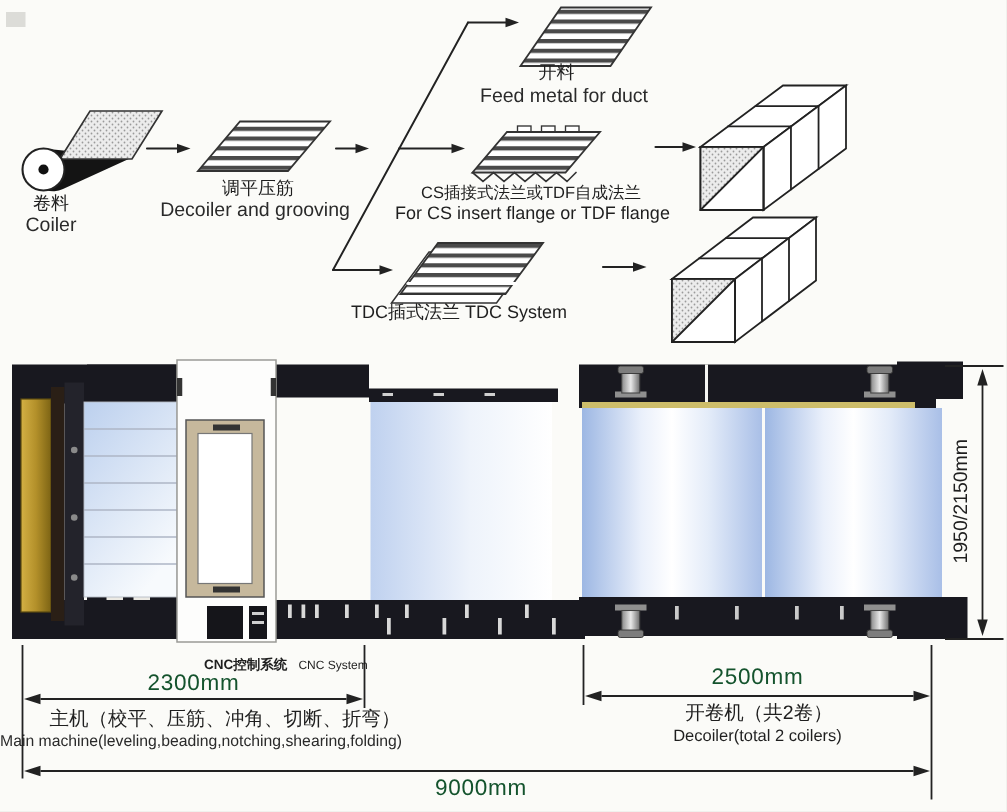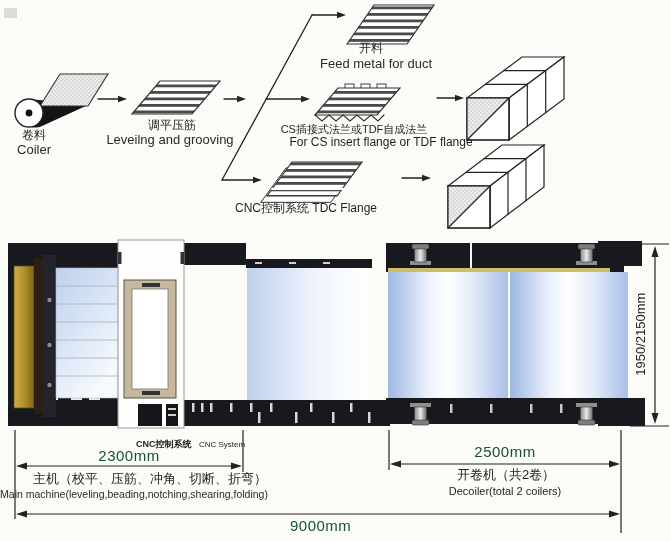--- a/index.html
+++ b/index.html
@@ -296,29 +296,29 @@
       <polygon points="655,246 651.5,257 658.5,257" fill="#222" stroke="none"></polygon>
       <polygon points="655,424 651.5,413 658.5,413" fill="#222" stroke="none"></polygon>
     </g>
   </g>
 </svg>
 
 <div class="lbl ctr flow-zh zh" style="left:34px;top:129px;text-align:right;">卷料</div>
 <div class="lbl ctr flow-en" style="left:34px;top:143px;">Coiler</div>
 
 <div class="lbl ctr flow-zh zh" style="left:172px;top:119px;">调平压筋</div>
-<div class="lbl ctr flow-en" style="left:170px;top:133px;">Leveilng and grooving</div>
+<div class="lbl ctr flow-en" style="left:170px;top:133px;">Decoiler and grooving</div>
 
 <div class="lbl ctr flow-zh zh" style="left:371px;top:42px;">开料</div>
 <div class="lbl ctr flow-en" style="left:376px;top:57px;text-align:center;">Feed metal for duct</div>
 
 <div class="lbl ctr zh" style="left:354px;top:123px;font-size:11px;">CS插接式法兰或TDF自成法兰</div>
-<div class="lbl ctr" style="left:355px;top:136px;font-size:12px;margin-left:26px;">For CS insert flange or TDF flange</div>
-
-<div class="lbl ctr zh" style="left:306px;top:202px;font-size:12px;">CNC控制系统 TDC Flange</div>
+<div class="lbl ctr" style="left:355px;top:136px;font-size:12px;">For CS insert flange or TDF flange</div>
+
+<div class="lbl ctr zh" style="left:306px;top:202px;font-size:12px;">TDC插式法兰 TDC System</div>
 
 <div class="lbl" style="left:136px;top:433px;">
   <span class="zh" style="font-size:9px;font-weight:700;">CNC控制系统</span>
   <span style="font-size:8px;margin-left:3px;">CNC System</span>
 </div>
 
 <div class="lbl ctr dim" style="left:129px;top:448px;">2300mm</div>
 <div class="lbl ctr zh" style="left:150px;top:472px;font-size:13px;">主机（校平、压筋、冲角、切断、折弯）</div>
 <div class="lbl ctr small-en" style="left:134px;top:489px;">Main machine(leveling,beading,notching,shearing,folding)</div>
 

